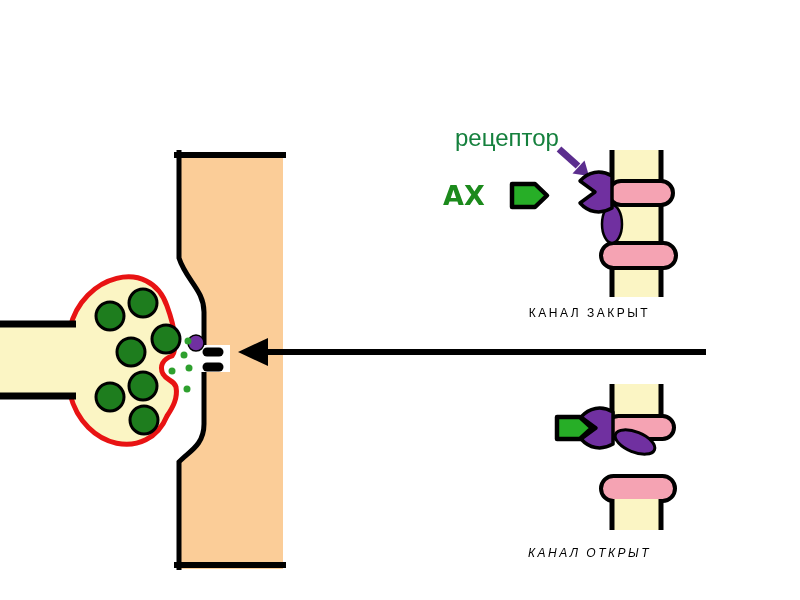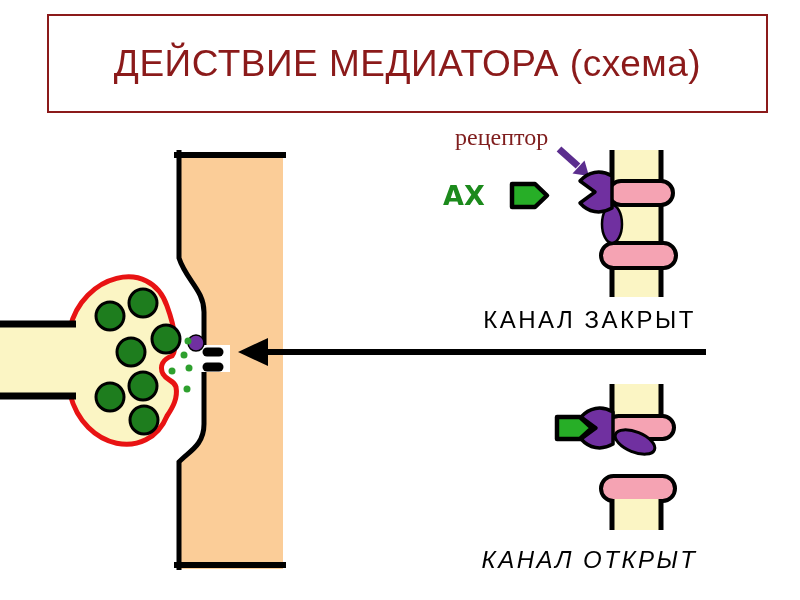--- a/index.html
+++ b/index.html
@@ -11,23 +11,23 @@
   .title-box{
     position:absolute;left:47px;top:14px;width:717px;height:95px;
     border:2px solid #8B1A1A;display:flex;align-items:center;justify-content:center;
     box-sizing:content-box;background:#fff;
   }
   .title-text{
     color:#8B1A1A;font-size:37px;font-family:"Liberation Sans",sans-serif;
     white-space:nowrap;letter-spacing:.5px;
   }
   .lbl{position:absolute;white-space:nowrap;}
-  .lbl-receptor{left:455px;top:124px;color:#7f1d1d;font-size:24px;font-family:Liberation Serif, serif;}
+  .lbl-receptor{left:455px;top:124px;color:#15803d;font-size:24px;font-family:Liberation Sans, sans-serif;}
   .lbl-ax{left:443px;top:180px;color:#1C8A1C;font-size:27px;font-weight:bold;font-family:"DejaVu Sans",sans-serif;}
-  .lbl-channel{color:#000;font-size:24px;letter-spacing:2.5px;width:235px;text-align:center;font-family:"Liberation Sans",sans-serif;}
+  .lbl-channel{color:#000;font-size:12px;letter-spacing:2.5px;width:235px;text-align:center;font-family:"Liberation Sans",sans-serif;}
   .lbl-closed{left:472px;top:306px;}
   .lbl-open{left:472px;top:546px;font-style:italic;}
 </style>
 </head>
 <body>
 
 <div id="slide">
 
   <svg id="diagram-svg" width="800" height="600" viewBox="0 0 800 600">
 
@@ -98,22 +98,19 @@
       <ellipse cx="635" cy="442" rx="21" ry="10" transform="rotate(22 635 442)" fill="#7030A0" stroke="#000" stroke-width="3"></ellipse>
       <path d="M613,412 C601,405 589,408 581,417 L596,428 L581,439 C589,448 601,451 613,444 Z" fill="#7030A0" stroke="#000" stroke-width="3.5" stroke-linejoin="round"></path>
       <path d="M557,417 L580,417 L592,428 L580,439 L557,439 Z" fill="#27AE27" stroke="#000" stroke-width="4.5" stroke-linejoin="round"></path>
       <rect x="601" y="476" width="74" height="25" rx="12.5" fill="#F5A3B3" stroke="#000" stroke-width="4"></rect>
       <rect x="611" y="499" width="51" height="31" fill="#FBF5C4"></rect>
       <line x1="612" y1="499" x2="612" y2="530" stroke="#000" stroke-width="5"></line>
       <line x1="661" y1="499" x2="661" y2="530" stroke="#000" stroke-width="5"></line>
     </g>
   </svg>
 
-  <div class="title-box">
-    <span class="title-text">ДЕЙСТВИЕ МЕДИАТОРА (схема)</span>
-  </div>
 
   <div class="lbl lbl-receptor">рецептор</div>
   <div class="lbl lbl-ax">АХ</div>
   <div class="lbl lbl-channel lbl-closed">КАНАЛ ЗАКРЫТ</div>
   <div class="lbl lbl-channel lbl-open">КАНАЛ ОТКРЫТ</div>
 
 </div>
 
 </body></html>

